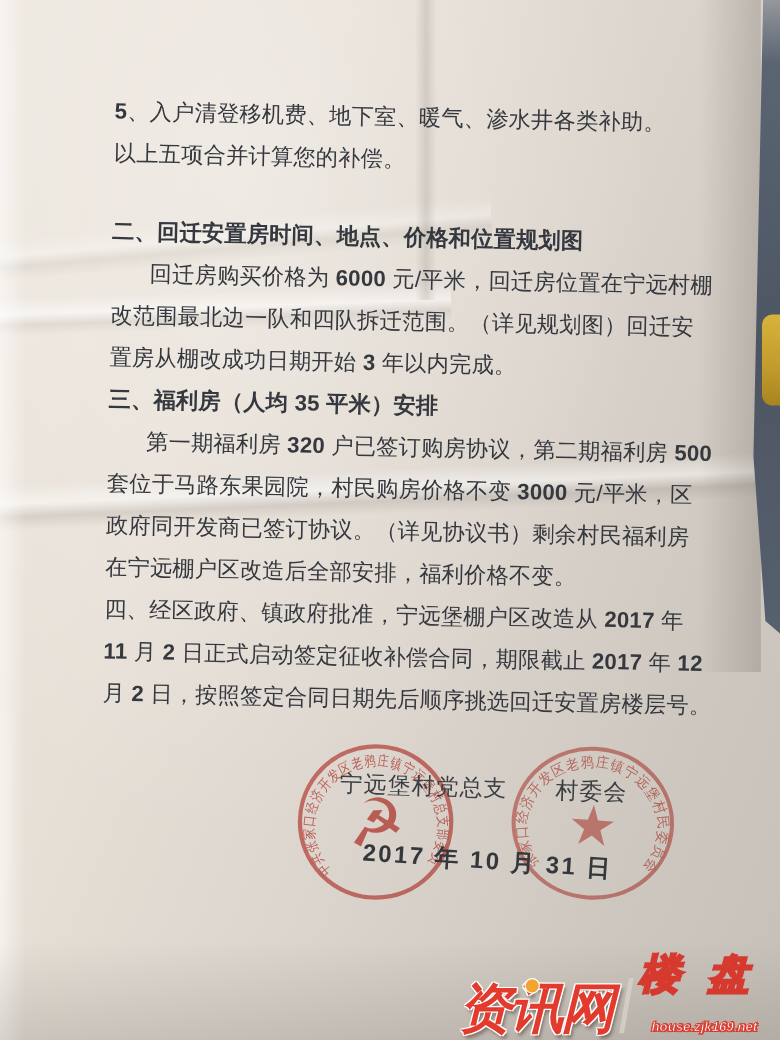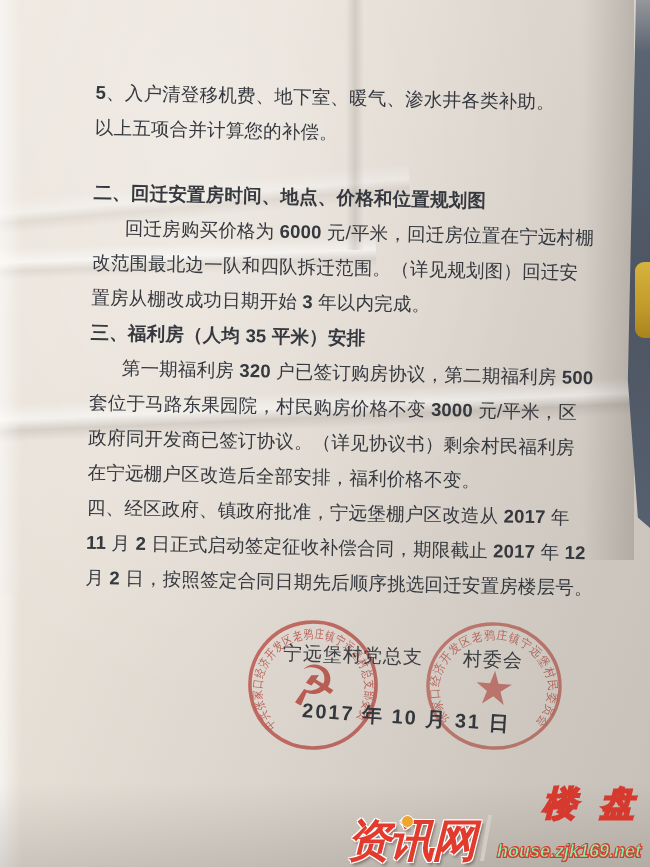--- a/index.html
+++ b/index.html
@@ -54,43 +54,43 @@
     font-size:19px;letter-spacing:1px;color:#3a3d42;
     transform:rotate(1.8deg);white-space:nowrap;
   }
   .dateline{
     position:absolute;left:302px;top:704px;z-index:4;
     font-size:20px;font-weight:bold;letter-spacing:2px;color:#34373c;
     transform:rotate(3.8deg);white-space:nowrap;
   }
 
   .watermark{
-    position:absolute;right:9px;bottom:4px;z-index:8;
+    position:absolute;right:19px;bottom:4px;z-index:8;
     display:flex;align-items:flex-end;gap:7px;
   }
   .wm-brand-wrap{position:relative;}
   .wm-brand{
     font-size:45px;font-weight:bold;font-style:italic;letter-spacing:-2px;
     color:#e23a2c;line-height:1;
     text-shadow:-1px -1px 0 #fff,1px -1px 0 #fff,-1px 1px 0 #fff,1px 1px 0 #fff,2px 3px 3px rgba(60,40,30,.45);
   }
   .wm-dot{position:absolute;left:55px;top:-3px;width:11px;height:11px;border-radius:50%;
     background:#f2a52e;border:1px solid #fff;}
   .wm-divider{width:4px;height:46px;background:#d4cfc7;transform:skewX(-10deg);margin:0 2px 2px 2px;opacity:.9;}
   .wm-right{display:flex;flex-direction:column;align-items:flex-end;gap:19px;}
   .wm-section{
     font-size:34px;font-weight:bold;font-style:italic;letter-spacing:7px;line-height:1;
     color:rgba(238,232,224,.45);
     -webkit-text-stroke:2.2px #d63a2e;
     text-shadow:0 0 1px #d63a2e;
     white-space:nowrap;
   }
   .wm-url{
-    font-size:18px;font-weight:bold;font-style:italic;line-height:1.2;margin-top:2px;
-    color:#86efac;-webkit-text-stroke:.6px #d63a2e;
+    font-size:11px;font-weight:bold;font-style:italic;line-height:1.2;margin-top:2px;
+    color:#ffffff;-webkit-text-stroke:.6px #d63a2e;
     text-shadow:1px 1px 0 #d63a2e,-1px 1px 0 #d63a2e,1px -1px 0 #d63a2e;
     white-space:nowrap;
   }
 </style>
 </head>
 <body>
 
 <div class="photo">
   <div class="paper"></div>
   <div class="sheen"></div>

